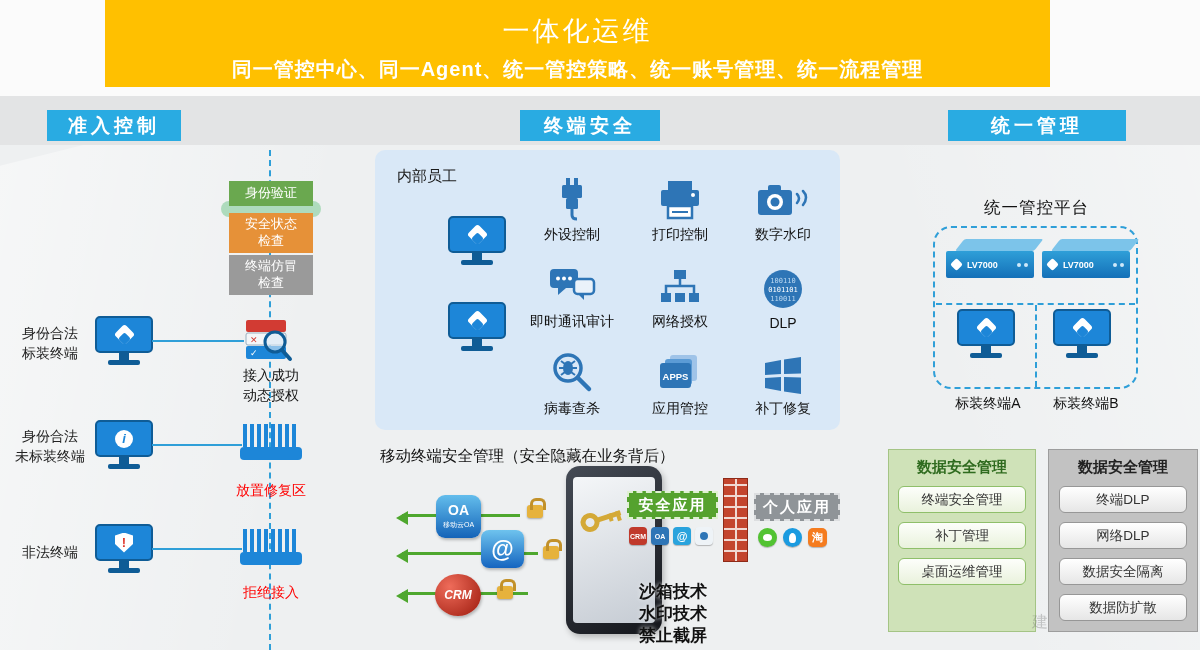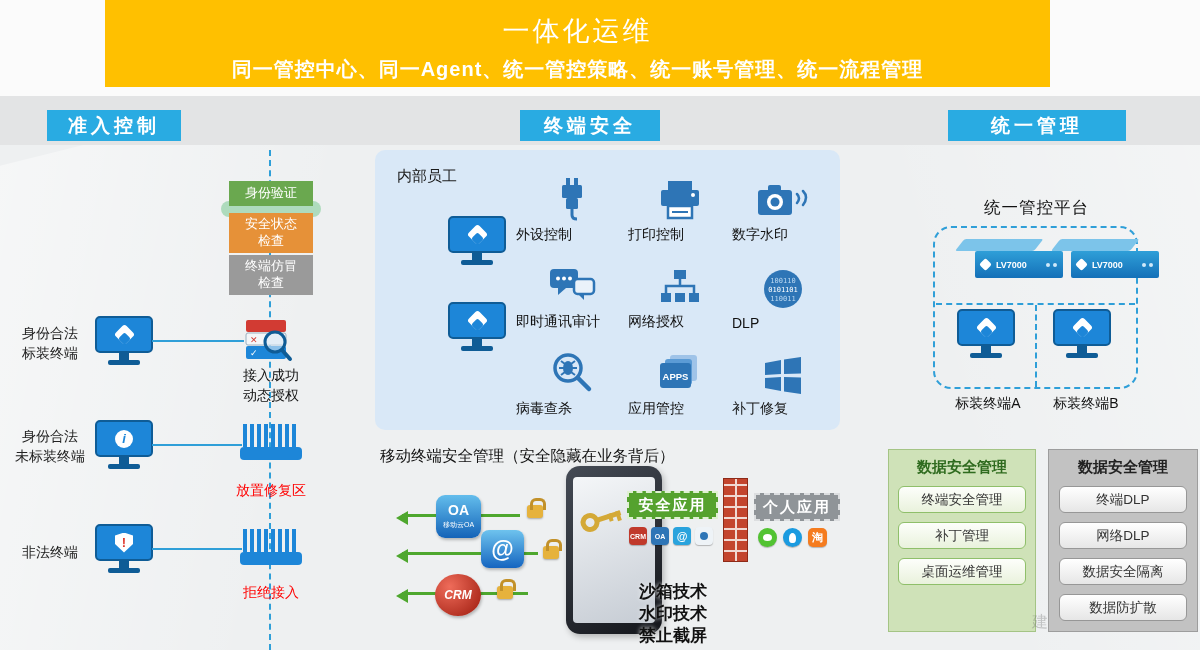--- a/index.html
+++ b/index.html
@@ -57,21 +57,21 @@
   .comb{position:absolute;width:62px;height:36px;}
   .comb .teeth{position:absolute;left:3px;right:3px;top:0;height:23px;background:repeating-linear-gradient(90deg,#1d86d8 0 4px,transparent 4px 7px);}
   .comb .cbase{position:absolute;left:0;bottom:0;width:100%;height:13px;background:#1d86d8;border-radius:4px;}
   .comb.k1{left:240px;top:424px;}
   .comb.k2{left:240px;top:529px;}
 
   
   .tpanel{position:absolute;left:375px;top:150px;width:465px;height:280px;background:#d9e8f7;border-radius:10px;}
   .plabel{position:absolute;left:397px;top:167px;font-size:15px;color:#1a1a1a;}
   .fgrid{position:absolute;left:516px;top:160px;width:320px;display:grid;grid-template-columns:112px 104px 102px;grid-auto-rows:87px;}
-  .fcell{display:flex;flex-direction:column;justify-content:flex-end;padding-bottom:3px;}
+  .fcell{display:flex;flex-direction:column;align-items:center;justify-content:flex-end;padding-bottom:3px;}
   .ficon{height:46px;display:flex;align-items:flex-end;justify-content:center;}
   .flabel{font-size:14px;color:#111;margin-top:5px;white-space:nowrap;}
 
   
   .mtitle{position:absolute;left:380px;top:446px;font-size:15.5px;color:#111;}
   .phone{position:absolute;left:566px;top:466px;width:96px;height:168px;background:linear-gradient(145deg,#454b55,#13151a);border-radius:14px;padding:11px 7px;box-shadow:2px 3px 6px rgba(0,0,0,.25);}
   .pscreen{width:100%;height:100%;background:linear-gradient(160deg,#f4f6f8,#c6ccd4);border-radius:4px;position:relative;overflow:hidden;}
   .keyart{position:absolute;left:6px;top:26px;transform:rotate(-18deg);}
   .oaicon{position:absolute;left:436px;top:495px;width:45px;height:43px;background:linear-gradient(#63bdec,#1463b8);border-radius:9px;color:#fff;text-align:center;box-shadow:1px 2px 3px rgba(0,0,0,.25);}
   .oaicon .big{font-size:14px;font-weight:bold;margin-top:7px;}
@@ -107,21 +107,21 @@
   .pa3{background:#f57c1f;}
   .techs{position:absolute;left:639px;top:581px;font-size:17px;font-weight:bold;color:#111;line-height:1.3;z-index:5;text-shadow:0 0 4px #eef0f1;}
 
   
   .uplabel{position:absolute;left:984px;top:197px;font-size:16.5px;color:#111;letter-spacing:1px;}
   .ubox{position:absolute;left:933px;top:226px;width:205px;height:163px;border:2px dashed #2f9fd8;border-radius:18px;}
   .uhdiv{position:absolute;left:936px;top:303px;width:199px;border-top:2px dashed #2f9fd8;}
   .uvdiv{position:absolute;left:1035px;top:305px;height:82px;border-left:2px dashed #2f9fd8;}
   .server{position:absolute;width:88px;height:42px;}
   .server .stop{position:absolute;left:9px;top:0;width:79px;height:12px;background:#7cc4ea;transform:skewX(-38deg);transform-origin:bottom left;border-radius:2px;}
-  .server .sfront{position:absolute;left:0;top:12px;width:88px;height:27px;background:linear-gradient(#2f9fd8,#1470b8);border-radius:2px;color:#fff;font-size:9px;font-weight:bold;display:flex;align-items:center;padding:4px 6px;margin-left:29px;}
+  .server .sfront{position:absolute;left:0;top:12px;width:88px;height:27px;background:linear-gradient(#2f9fd8,#1470b8);border-radius:2px;color:#fff;font-size:9px;font-weight:bold;display:flex;align-items:center;padding:4px 6px;}
   .sdia{width:9px;height:9px;background:#fff;transform:rotate(45deg);border-radius:2px;margin-right:6px;flex:none;}
   .sdot{width:4px;height:4px;border-radius:50%;background:#cfe9fa;margin-left:3px;flex:none;}
   .sdot.first{margin-left:auto;}
   .sv1{left:946px;top:239px;}
   .sv2{left:1042px;top:239px;}
   .um1{left:957px;top:309px;}
   .um2{left:1053px;top:309px;}
   .ulabel{position:absolute;top:395px;font-size:14px;color:#111;width:80px;text-align:center;}
   .ula{left:948px;}
   .ulb{left:1046px;}

